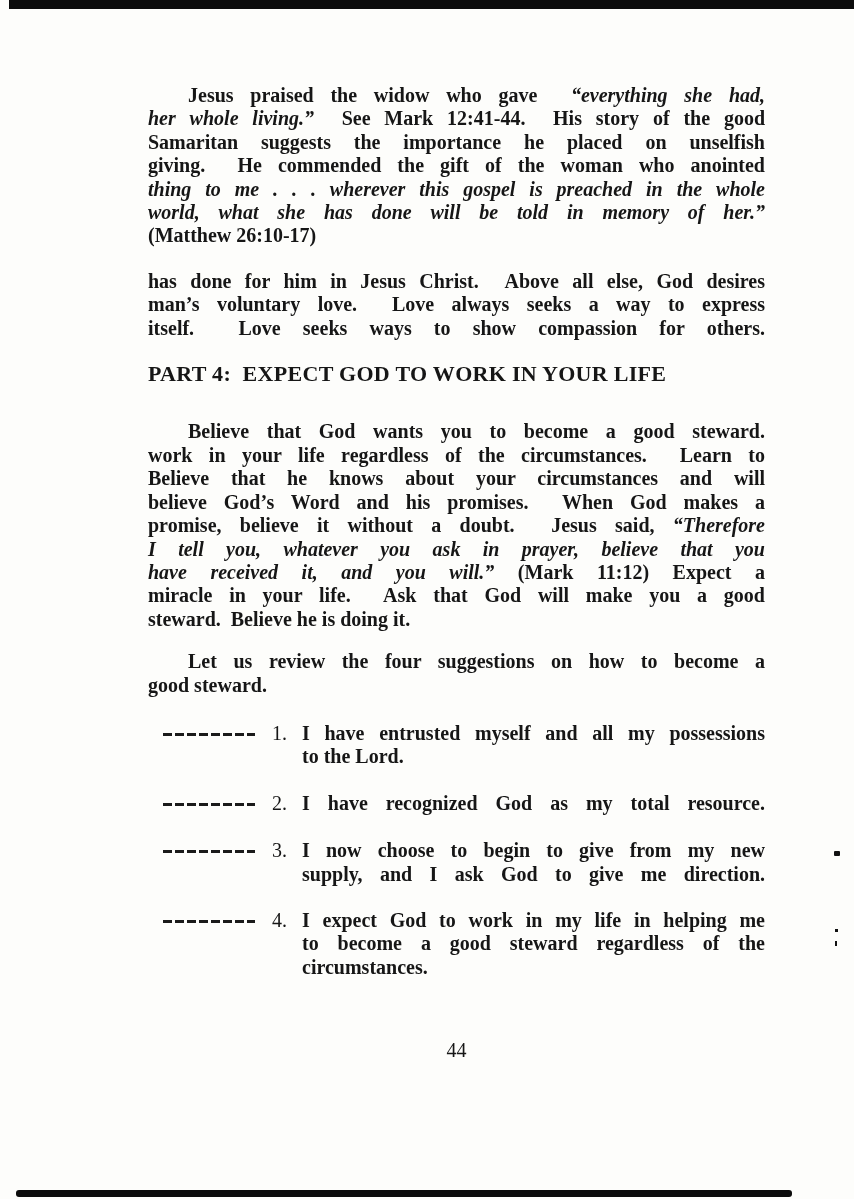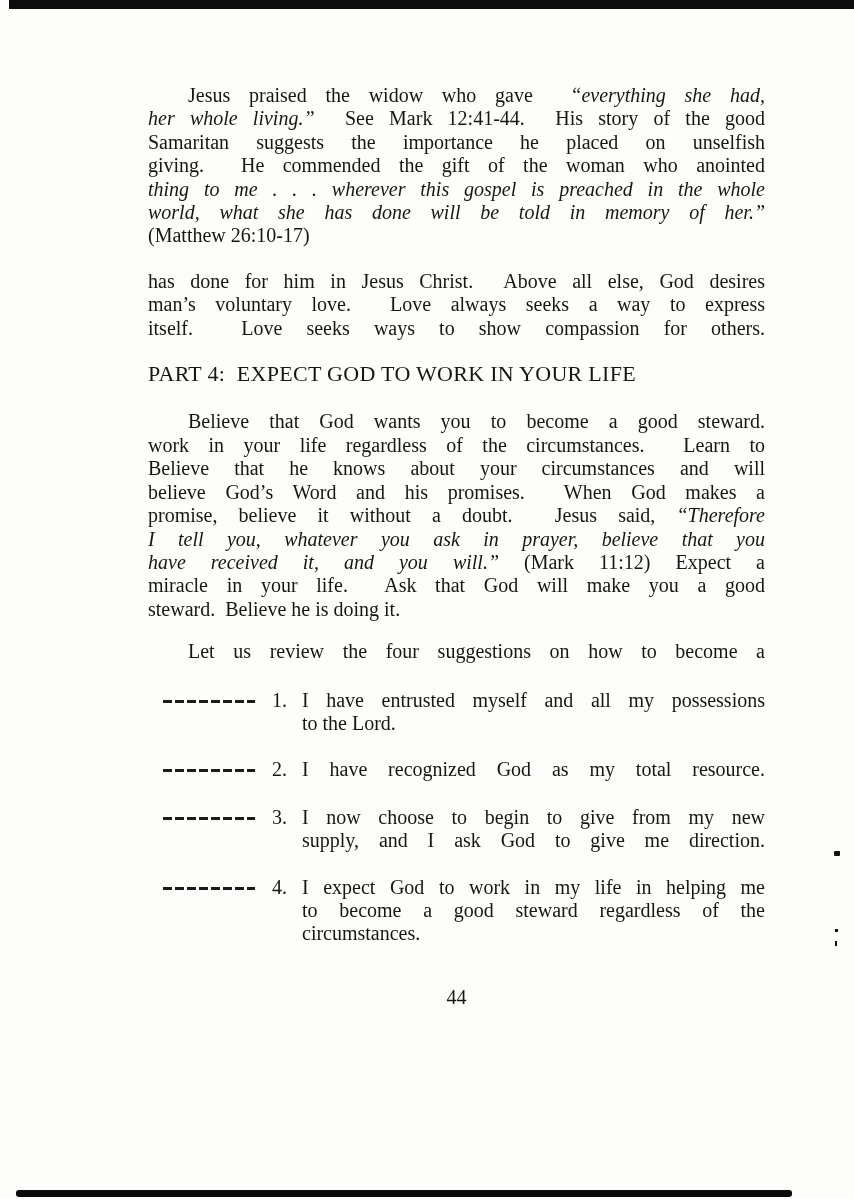--- a/index.html
+++ b/index.html
@@ -2,41 +2,41 @@
 <html><head>
 <meta charset="utf-8">
 <style>
   html,body{margin:0;padding:0;}
   body{
     width:854px;height:1199px;position:relative;overflow:hidden;
     background:#fdfdfb;color:#161616;
     font-family:"Liberation Serif","DejaVu Serif",serif;
   }
   .page-col{position:absolute;left:148px;top:84px;width:617px;}
-  .line{font-size:20px;line-height:23.4px;}
+  .line{font-size:20px;line-height:23.4px;font-weight:bold;}
   .line.j{text-align:justify;text-align-last:justify;text-justify:inter-word;}
   .line.ind{text-indent:40px;}
   .it{font-style:italic;}
   .para{margin:0 0 22px 0;}
   .para.p3{margin-bottom:19px;}
   .para.p4{margin-bottom:25px;}
   .heading{
-    font-size:22px;line-height:23.4px;margin:0 0 25px 0;
-    white-space:pre-wrap;letter-spacing:.3px;
+    font-size:22px;line-height:23.4px;margin:0 0 35px 0;
+    white-space:pre-wrap;letter-spacing:.3px;font-weight:bold;
   }
   .q-row{display:flex;align-items:flex-start;margin-left:15px;margin-bottom:23px;}
   .q-row:nth-of-type(2){margin-bottom:24px;}
   .q-row:last-of-type{margin-bottom:0;}
   .q-dash{
     flex:0 0 92px;height:3px;margin-top:11px;margin-right:17px;
     background:repeating-linear-gradient(90deg,#1a1a1a 0 9px,transparent 9px 12px);
   }
   .q-num{flex:0 0 30px;font-size:20px;line-height:23.4px;}
   .q-text{flex:1;}
-  .page-number{margin-top:40px;text-align:center;font-size:20px;line-height:23.4px;}
+  .page-number{margin-top:60px;text-align:center;font-size:20px;line-height:23.4px;}
   .bar-top{position:absolute;left:9px;top:0;width:845px;height:9px;background:#0c0c0c;}
   .bar-bottom{position:absolute;left:16px;top:1190px;width:776px;height:7px;background:#0c0c0c;border-radius:3px;}
   .ink{position:absolute;background:#111;}
   .ink1{left:834px;top:851px;width:6px;height:5px;border-radius:1px;}
   .ink2{left:835px;top:929px;width:3px;height:3px;}
   .ink3{left:835px;top:941px;width:2px;height:5px;}
 </style>
 </head>
 <body>
 
@@ -64,20 +64,21 @@
       <div class="line j"><span>Believe that he knows about your circumstances and will</span></div>
       <div class="line j"><span>believe God’s Word and his promises.&nbsp; When God makes a</span></div>
       <div class="line j"><span>promise, believe it without a doubt.&nbsp; Jesus said, </span><span class="it">“Therefore</span></div>
       <div class="line j"><span class="it">I tell you, whatever you ask in prayer, believe that you</span></div>
       <div class="line j"><span class="it">have received it, and you will.”</span><span> (Mark 11:12) Expect a</span></div>
       <div class="line j"><span>miracle in your life.&nbsp; Ask that God will make you a good</span></div>
       <div class="line"><span>steward.&nbsp; Believe he is doing it.</span></div>
     </div>
   <div class="para p4">
       <div class="line j ind"><span>Let us review the four suggestions on how to become a</span></div>
+      <div class="line"><span>good steward.</span></div>
     </div>
   <div id="review-list">
       <div class="q-row">
         <span class="q-dash"></span>
         <span class="q-num">1.</span>
         <div class="q-text">
           <div class="line j"><span>I have entrusted myself and all my possessions</span></div>
           <div class="line"><span>to the Lord.</span></div>
         </div>
       </div>

